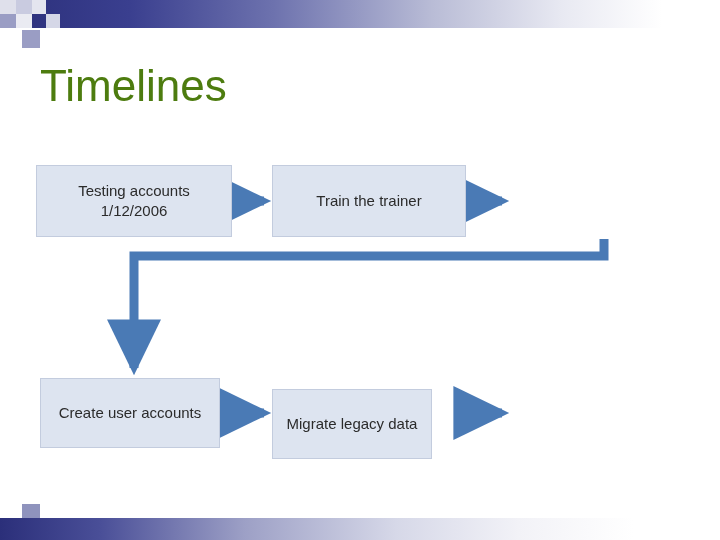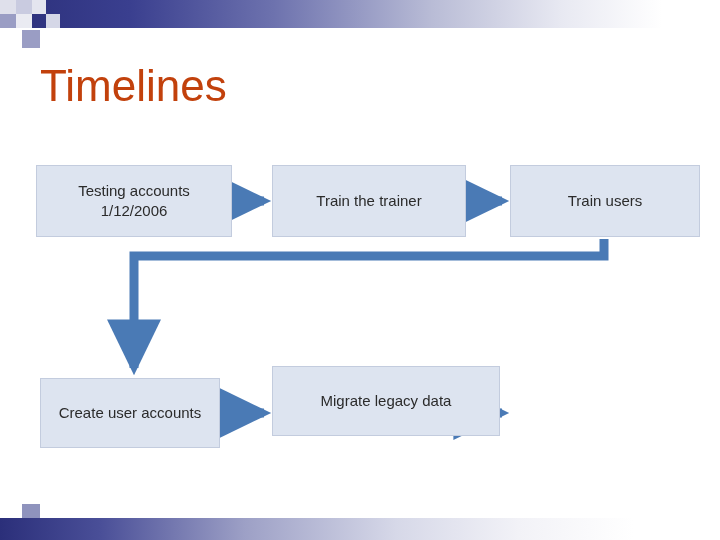--- a/index.html
+++ b/index.html
@@ -68,21 +68,21 @@
     background: #8f93bd;
   }
 
   
   .slide-title {
     position: absolute;
     left: 40px;
     top: 62px;
     font-size: 44px;
     font-weight: normal;
-    color: #c2410c;
+    color: #4d7c0f;
     letter-spacing: 0px;
     line-height: 1.1;
   }
 
   
   .diagram {
     position: absolute;
     left: 0;
     top: 0;
     width: 720px;
@@ -101,21 +101,21 @@
     font-size: 15px;
     line-height: 1.35;
     padding: 2px 6px;
   }
   .node.two-line { font-size: 15px; }
 
   .n1 { left: 36px;  top: 165px; width: 196px; height: 72px; }
   .n2 { left: 272px; top: 165px; width: 194px; height: 72px; justify-content: center; }
   .n3 { left: 510px; top: 165px; width: 190px; height: 72px; }
   .n4 { left: 40px;  top: 378px; width: 180px; height: 70px; }
-  .n5 { left: 272px; top: 366px; width: 228px; height: 70px; }
+  .n5 { left: 272px; top: 389px; width: 160px; height: 70px; }
   .n6 { left: 510px; top: 378px; width: 190px; height: 70px; }
 
   svg.connectors {
     position: absolute;
     left: 0;
     top: 0;
     width: 720px;
     height: 540px;
     overflow: visible;
   }
@@ -160,23 +160,20 @@
     <span>
       <span>Testing accounts</span><br>
       <span>1/12/2006</span>
     </span>
   </div>
 
   <div class="node n2">
     <span>Train the trainer</span>
   </div>
 
-  <div class="node n3">
-    <span>Train users</span>
-  </div>
 
   <div class="node n4">
     <span>Create user accounts</span>
   </div>
 
   <div class="node n5">
     <span>Migrate legacy data</span>
   </div>
 
 </div>

